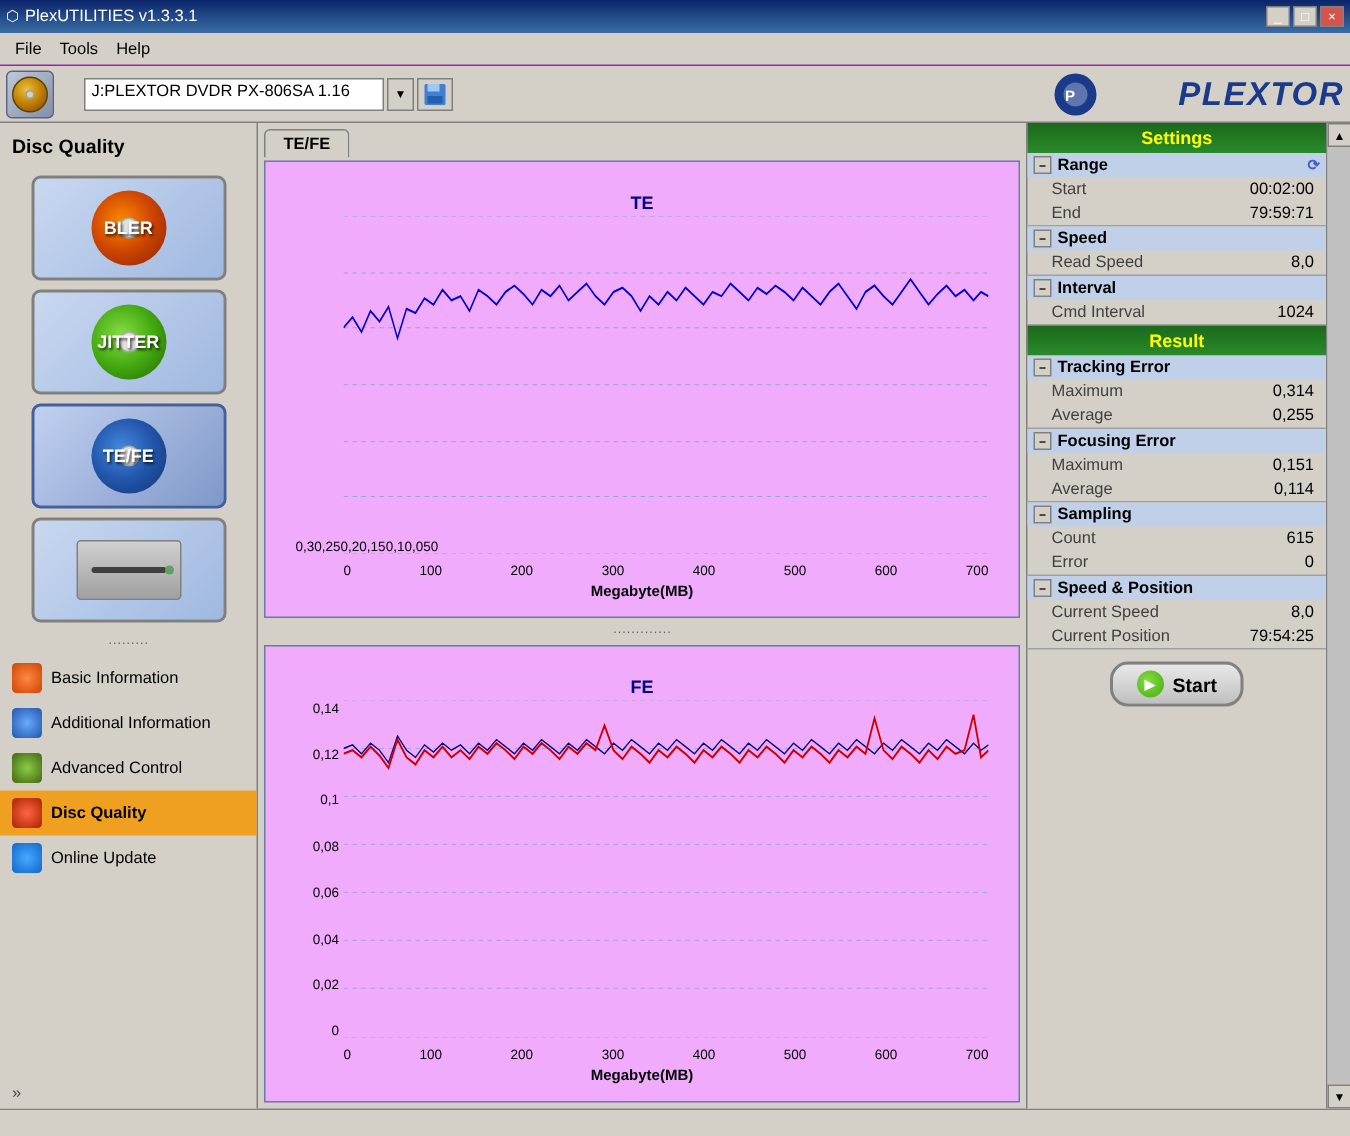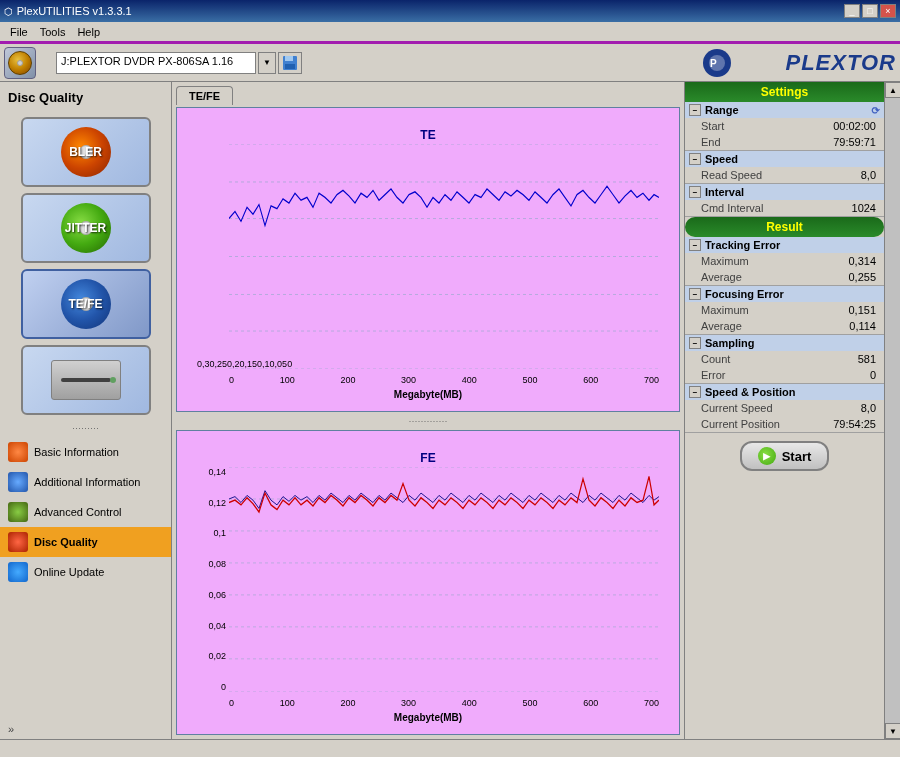--- a/index.html
+++ b/index.html
@@ -27,21 +27,21 @@
       cursor: pointer;
     }
 
     
     .menu-bar {
       background: #d4d0c8;
       height: 22px;
       display: flex;
       align-items: center;
       padding: 0 4px;
-      border-bottom: 3px solid #a21caf;
+      border-bottom: 1px solid #a21caf;
       font-size: 11px;
     }
     .menu-item { padding: 2px 6px; cursor: pointer; }
 
     
     .toolbar {
       background: #d4d0c8;
       height: 38px;
       display: flex;
       align-items: center;
@@ -318,21 +318,20 @@
     }
     .settings-row label { color: #404040; }
 
     .result-header {
       background: linear-gradient(to bottom, #1a6a1a, #2a8a2a);
       color: #ffff00;
       font-weight: bold;
       text-align: center;
       padding: 3px;
       font-size: 12px;
-      border-radius: 10px;
     }
 
     .start-btn-area {
       padding: 8px;
       display: flex;
       justify-content: center;
     }
     .start-btn {
       background: linear-gradient(to bottom, #e8e8e8, #c0c0c0);
       border: 2px solid #808080;
@@ -677,21 +676,21 @@
       </div>
     </div>
 
     <div class="settings-section">
       <div class="settings-section-header">
         <div class="collapse-btn">−</div>
         <span>Sampling</span>
       </div>
       <div class="settings-row">
         <label>Count</label>
-        <span>581</span>
+        <span>615</span>
       </div>
       <div class="settings-row">
         <label>Error</label>
         <span>0</span>
       </div>
     </div>
 
     <div class="settings-section">
       <div class="settings-section-header">
         <div class="collapse-btn">−</div>

